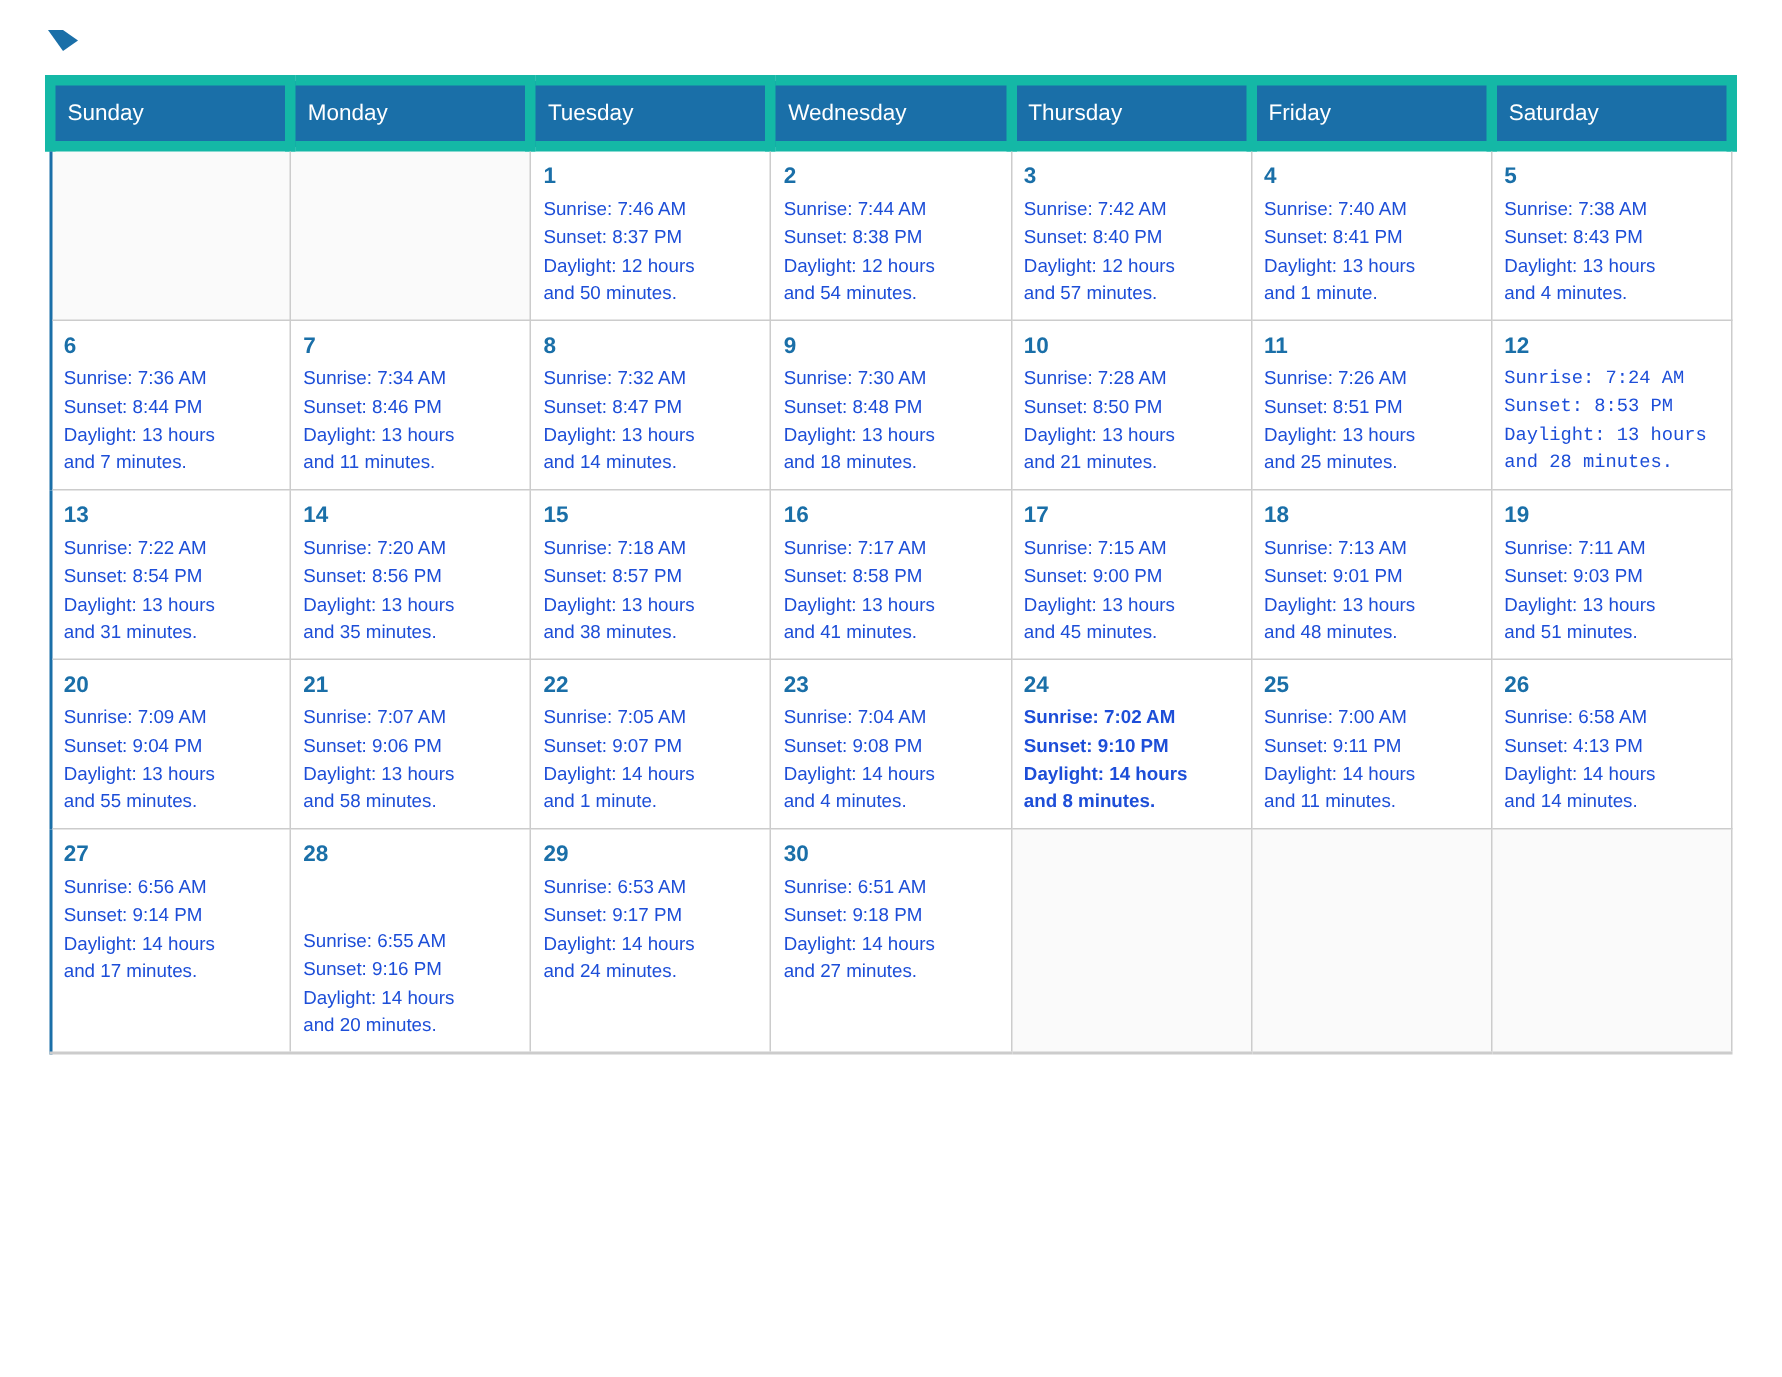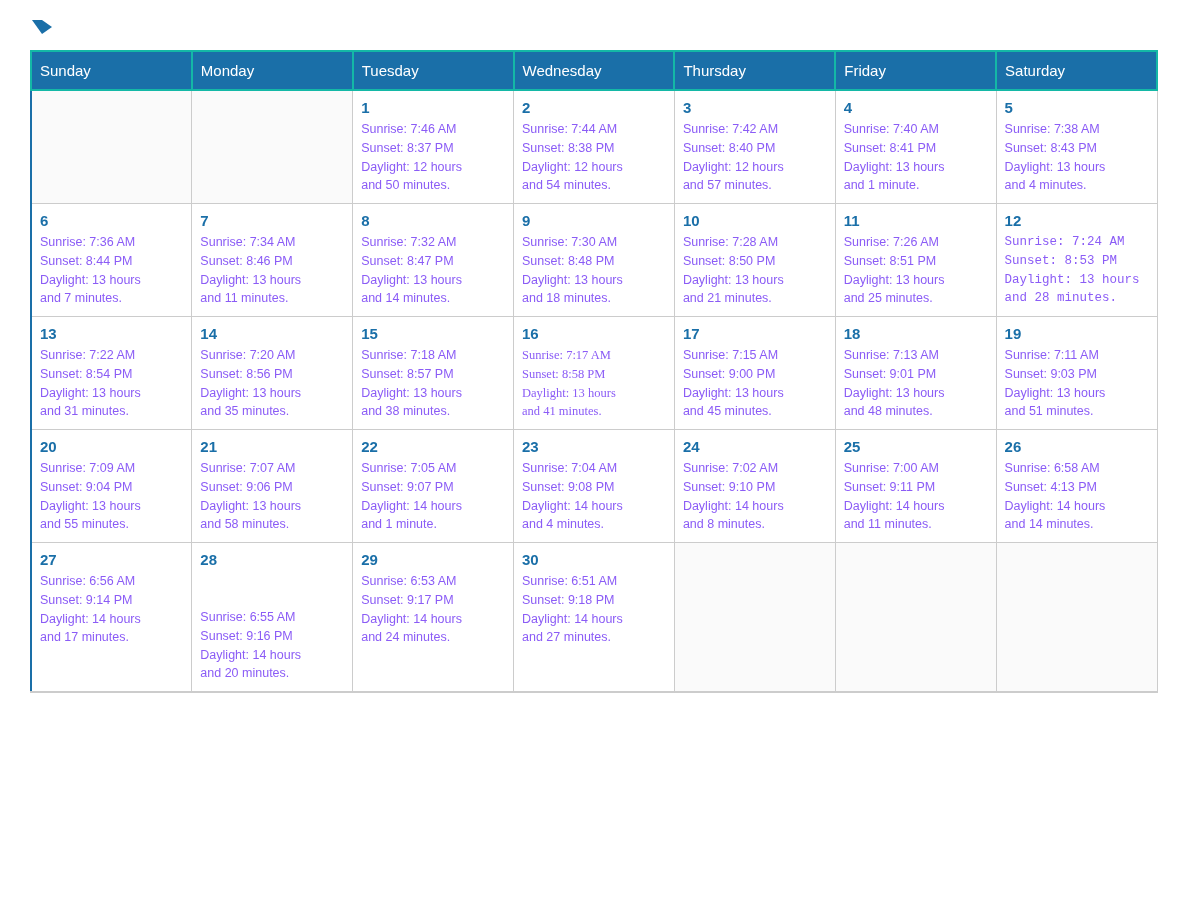--- a/index.html
+++ b/index.html
@@ -47,39 +47,39 @@
       border-collapse: collapse;
       table-layout: fixed;
     }
     thead tr th {
       background-color: #1a6fa8;
       color: #fff;
       padding: 10px 8px;
       font-size: 15px;
       font-weight: normal;
       text-align: left;
-      border: 2px solid #14b8a6;
+      border: 7px solid #14b8a6;
     }
     tbody tr td {
       vertical-align: top;
       padding: 8px 8px;
       border: 1px solid #ccc;
       font-size: 13px;
       color: #333;
       height: 110px;
     }
     .day-num {
       font-size: 15px;
       color: #1a6fa8;
       font-weight: bold;
       display: block;
       margin-bottom: 4px;
     }
     .day-info {
-      color: #8b5cf6;
+      color: #1d4ed8;
       font-size: 12.5px;
       line-height: 1.5;
     }
     tbody tr td:first-child { border-left: 2px solid #1a6fa8; }
     tbody tr:last-child td { border-bottom: 2px solid #ccc; }
     tbody tr td.empty { background: #fafafa; }
   </style>
 </head>
 <body>
 
@@ -218,21 +218,21 @@
         </td>
         <td>
           <span class="day-num">15</span>
           <div class="day-info" style="white-space: pre-line;">Sunrise: 7:18 AM
 Sunset: 8:57 PM
 Daylight: 13 hours
 and 38 minutes.</div>
         </td>
         <td>
           <span class="day-num">16</span>
-          <div class="day-info" style="white-space: pre-line; font-family: Liberation Serif, serif;">Sunrise: 7:17 AM
+          <div class="day-info" style="white-space: pre-line;">Sunrise: 7:17 AM
 Sunset: 8:58 PM
 Daylight: 13 hours
 and 41 minutes.</div>
         </td>
         <td>
           <span class="day-num">17</span>
           <div class="day-info" style="white-space: pre-line;">Sunrise: 7:15 AM
 Sunset: 9:00 PM
 Daylight: 13 hours
 and 45 minutes.</div>
@@ -276,21 +276,21 @@
         </td>
         <td>
           <span class="day-num">23</span>
           <div class="day-info" style="white-space: pre-line;">Sunrise: 7:04 AM
 Sunset: 9:08 PM
 Daylight: 14 hours
 and 4 minutes.</div>
         </td>
         <td>
           <span class="day-num">24</span>
-          <div class="day-info" style="white-space: pre-line;">Sunrise: 7:02 AM
+          <div class="day-info" style="white-space: pre-line; font-weight: bold;">Sunrise: 7:02 AM
 Sunset: 9:10 PM
 Daylight: 14 hours
 and 8 minutes.</div>
         </td>
         <td>
           <span class="day-num">25</span>
           <div class="day-info" style="white-space: pre-line;">Sunrise: 7:00 AM
 Sunset: 9:11 PM
 Daylight: 14 hours
 and 11 minutes.</div>

